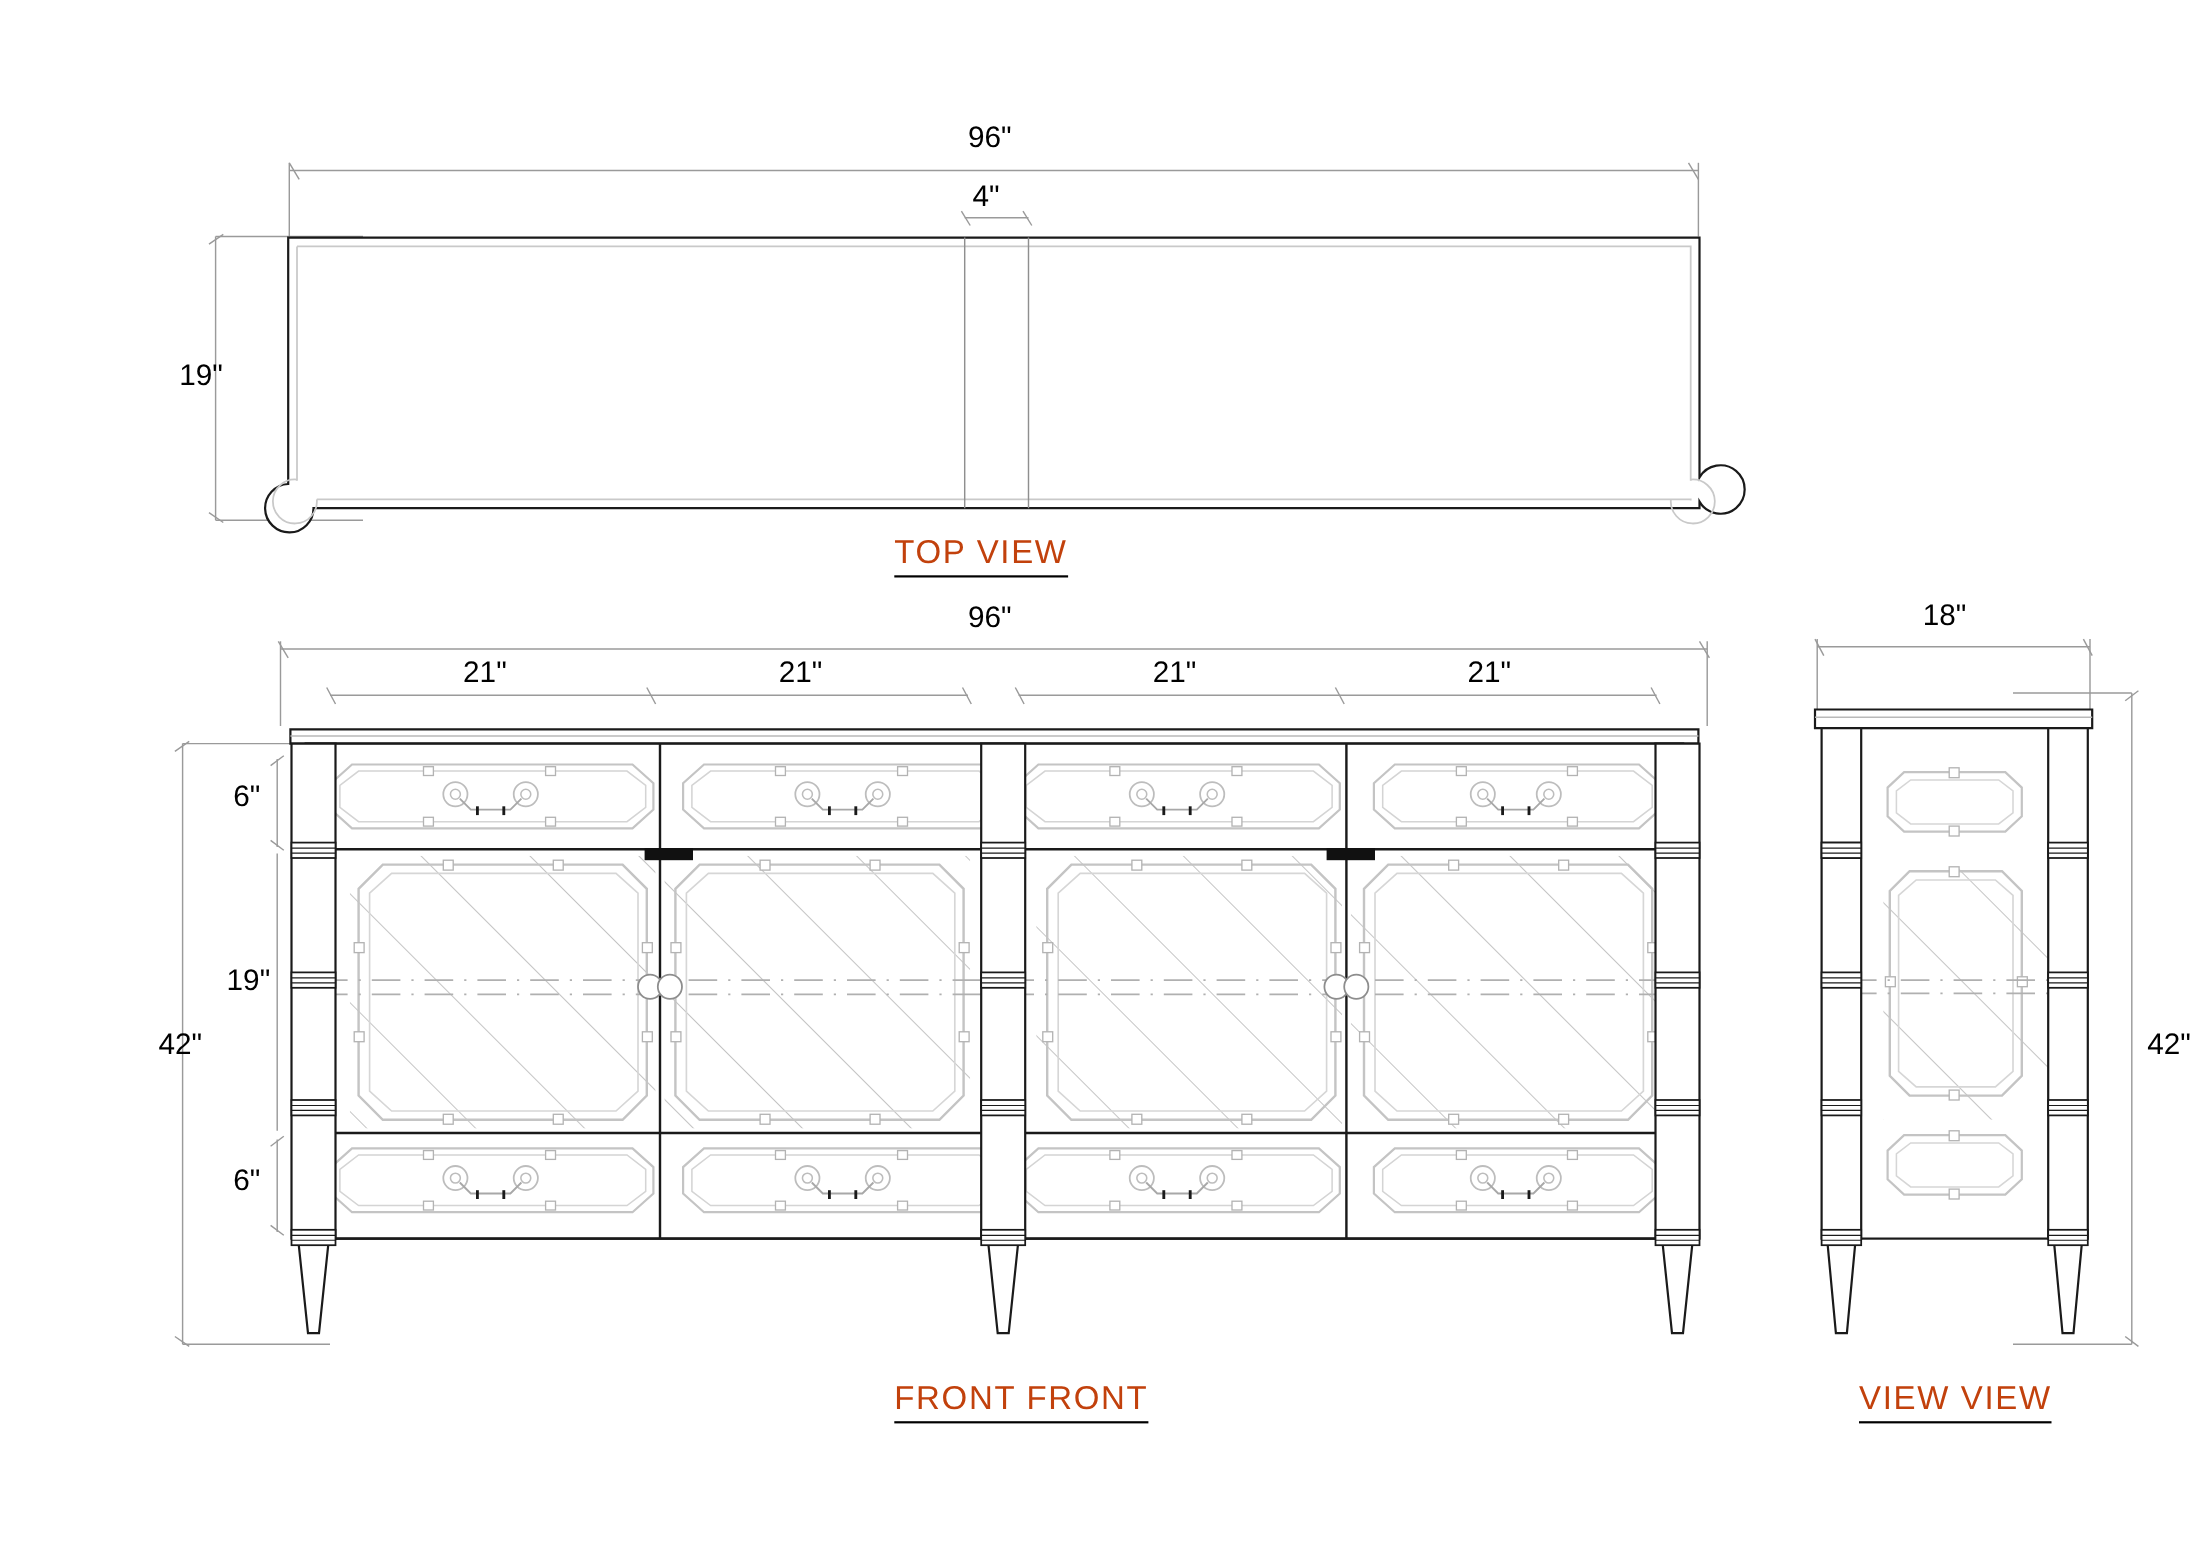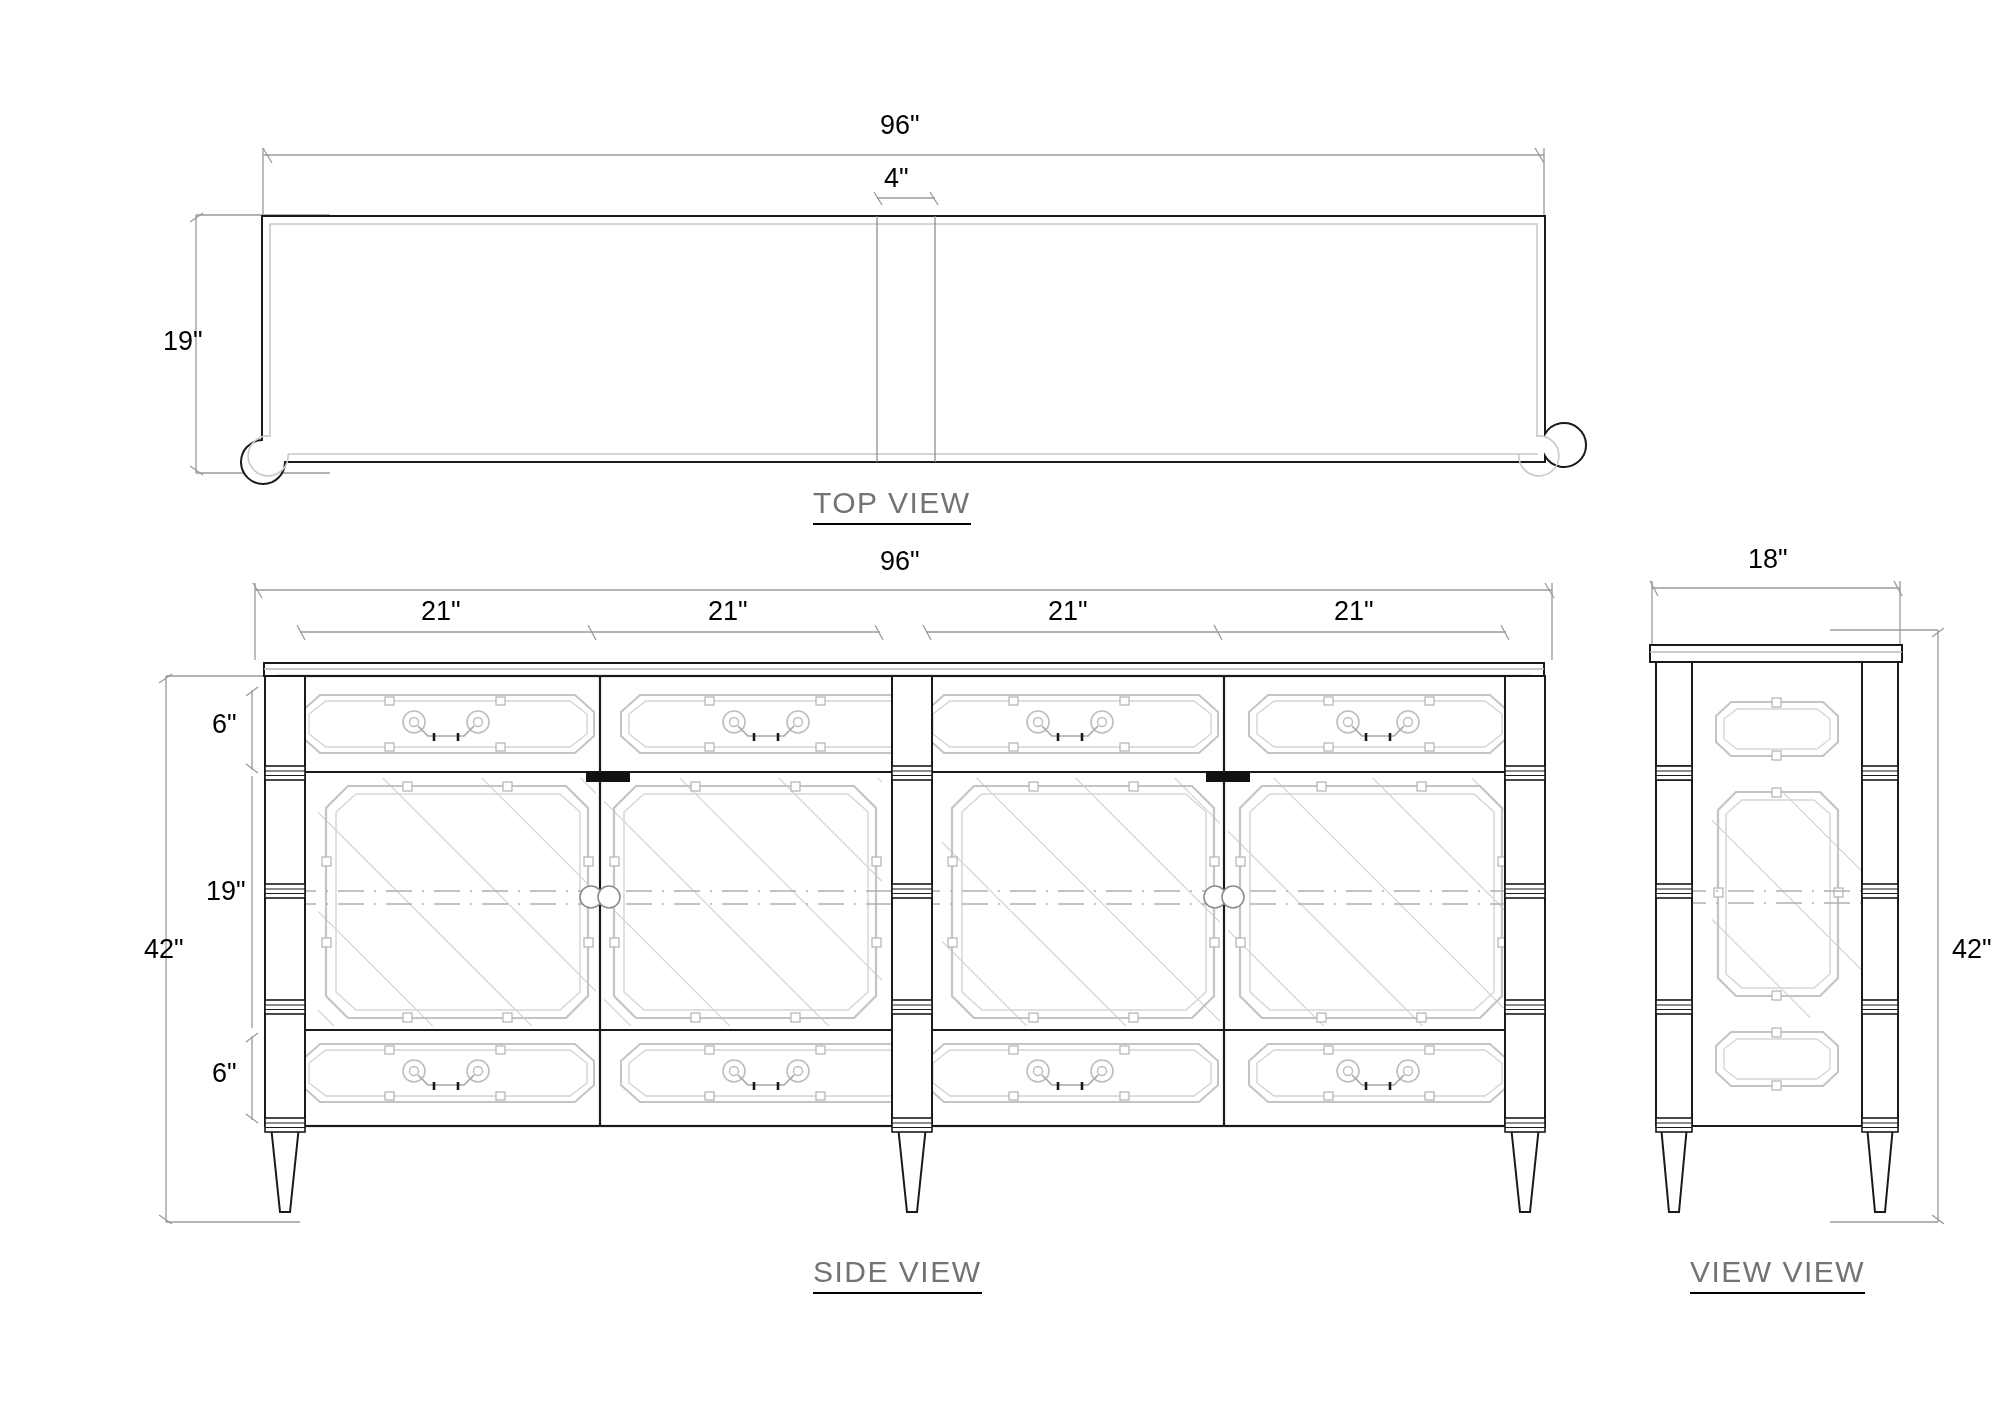--- a/index.html
+++ b/index.html
@@ -7,21 +7,21 @@
     width:2000px;height:1414px;overflow:hidden;
     font-family:"Liberation Sans",sans-serif;
     color:#111;
   }
   #sheet{position:relative;width:2000px;height:1414px;background:#fff;}
   svg.drawing{position:absolute;left:0;top:0;width:2000px;height:1414px;}
   .viewlabel{
     position:absolute;
     font-family:"Liberation Sans",sans-serif;
     font-size:30px;letter-spacing:1.5px;
-    color:#737373;white-space:nowrap;
+    color:#c2410c;white-space:nowrap;
     border-bottom:2px solid #000;
     padding-bottom:3px;
   }
   .dimtext{
     position:absolute;
     font-family:"Liberation Sans",sans-serif;
     font-size:27px;color:#000;white-space:nowrap;
     font-weight:400;
   }
 </style>
@@ -535,20 +535,20 @@
   <div class="dimtext" style="left:421px;top:596px;">21"</div>
   <div class="dimtext" style="left:708px;top:596px;">21"</div>
   <div class="dimtext" style="left:1048px;top:596px;">21"</div>
   <div class="dimtext" style="left:1334px;top:596px;">21"</div>
 
   <div class="dimtext" style="left:212px;top:709px;">6"</div>
   <div class="dimtext" style="left:206px;top:876px;">19"</div>
   <div class="dimtext" style="left:212px;top:1058px;">6"</div>
   <div class="dimtext" style="left:144px;top:934px;">42"</div>
 
-  <div class="viewlabel" style="left:813px;top:1255px;">SIDE  VIEW</div>
+  <div class="viewlabel" style="left:813px;top:1255px;">FRONT  FRONT</div>
 
   <div class="dimtext" style="left:1748px;top:544px;">18"</div>
   <div class="dimtext" style="left:1952px;top:934px;">42"</div>
 
   <div class="viewlabel" style="left:1690px;top:1255px;">VIEW  VIEW</div>
 
 </div>
 
 </body></html>

